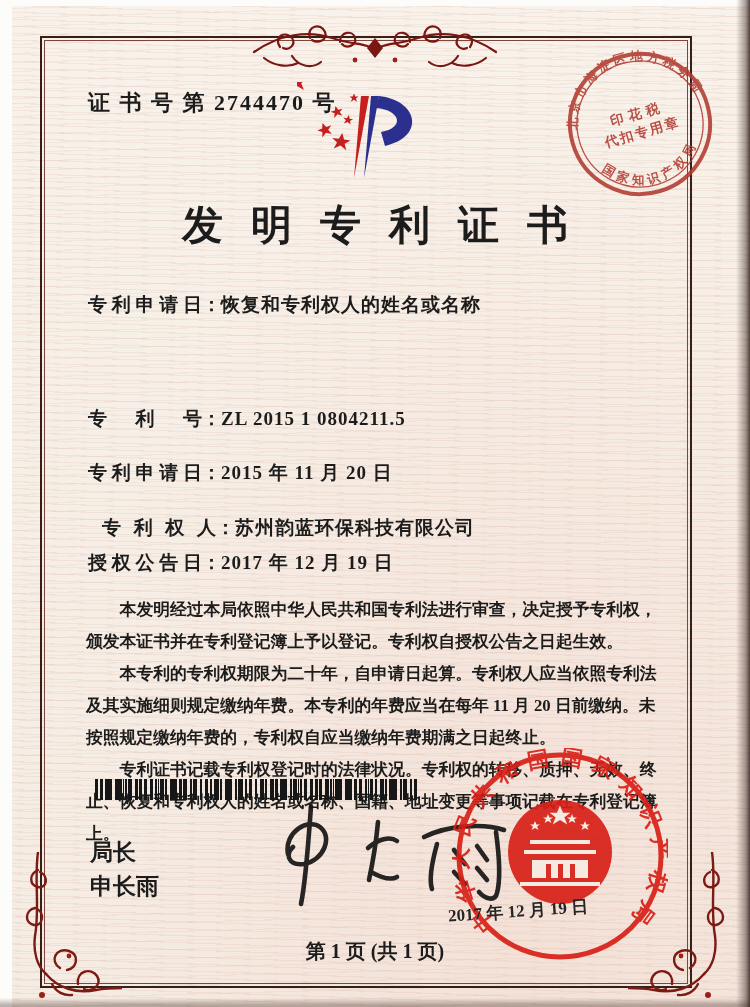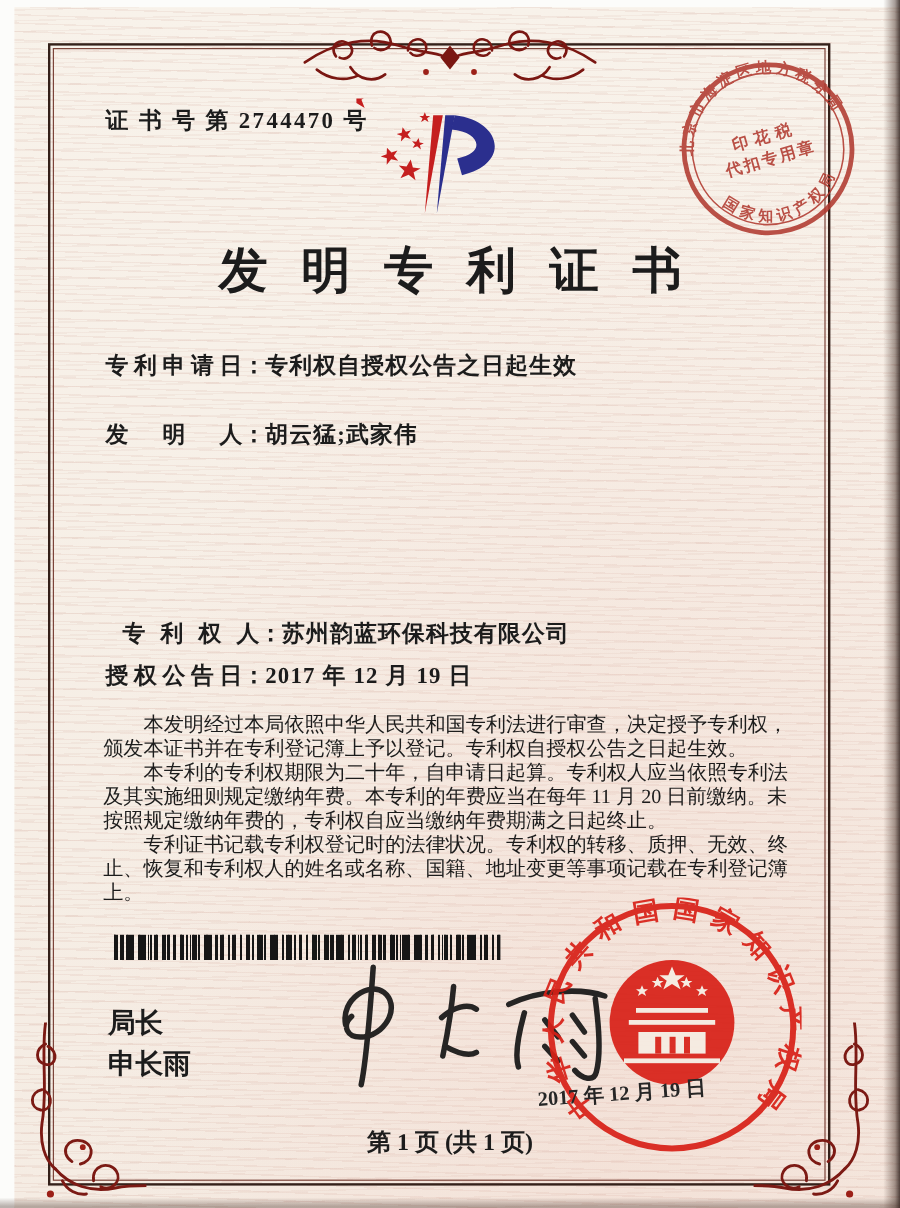--- a/index.html
+++ b/index.html
@@ -25,34 +25,34 @@
     background:linear-gradient(180deg, rgba(60,38,30,0) 0%, rgba(60,38,30,.35) 80%);}
   .frame{
     position:absolute;left:40px;top:36px;width:648px;height:948px;
     border:2px solid #342019;z-index:2;
   }
   .frame::after{
     content:"";position:absolute;inset:2px;border:1px solid #7c443a;
   }
   .ornament{position:absolute;z-index:3;}
   .content{position:absolute;inset:0;z-index:4;}
-  .cert-no{position:absolute;left:88px;top:88px;font-size:19px;font-weight:bold;letter-spacing:2px;}
+  .cert-no{position:absolute;left:88px;top:88px;font-size:22px;font-weight:bold;letter-spacing:2px;}
   .logo{position:absolute;left:297px;top:82px;}
   .doc-title{
     position:absolute;left:0;top:198px;width:100%;text-align:center;
     font-size:41px;font-weight:bold;letter-spacing:28px;text-indent:28px;margin:0;
   }
   .field-row{position:absolute;left:88px;font-size:19px;font-weight:bold;white-space:nowrap;}
   .field-label{display:inline-block;width:114px;text-align:justify;text-align-last:justify;vertical-align:bottom;}
   .field-colon{display:inline-block;}
   .field-value{letter-spacing:1px;}
   .row-0{top:292px;} .row-1{top:349px;} .row-2{top:406px;}
   .row-3{top:460px;} .row-4{top:515px;margin-left:14px;} .row-5{top:550px;}
   .body-text{position:absolute;left:86px;top:594px;width:582px;}
-  .body-text p{margin:0;font-size:16.8px;line-height:20px;text-indent:2em;font-weight:400;
+  .body-text p{margin:0;font-size:16.8px;line-height:32px;text-indent:2em;font-weight:700;
     font-family:"Liberation Serif","DejaVu Serif",serif;}
   .barcode{
     position:absolute;left:95px;top:779px;width:322px;height:21px;z-index:4;
     background-image:
       repeating-linear-gradient(90deg,#161616 0 2px,transparent 2px 5px),
       repeating-linear-gradient(90deg,#161616 0 1px,transparent 1px 7px),
       repeating-linear-gradient(90deg,#161616 0 3px,transparent 3px 11px);
   }
   .signatory{position:absolute;left:90px;top:836px;font-size:23px;font-weight:bold;line-height:34px;}
   .signature{position:absolute;left:258px;top:792px;z-index:4;}
@@ -134,24 +134,27 @@
     <use href="#lstar" transform="translate(28,48) scale(0.74) rotate(-20)"></use>
     <use href="#lstar" transform="translate(44,60) scale(0.92) rotate(8)"></use>
     <polygon points="64,14 72,14 57,96" fill="#c51f1f"></polygon>
     <polygon points="74,14 82,14 67,96" fill="#2b2f8e"></polygon>
     <path d="M82,14 C120,18 130,54 88,64 L84,50 C108,46 104,28 79,26 Z" fill="#2b2f8e"></path>
   </svg>
 
   <h1 class="doc-title">发明专利证书</h1>
 
   <div class="field-row row-0">
-    <span class="field-label">专利申请日</span><span class="field-colon">：</span><span class="field-value">专利权自授权公告之日起生效</span>
-  </div>
-  <div class="field-row row-1">
-    <span class="field-label">发明人</span><span class="field-colon">：</span><span class="field-value">胡云猛;武家伟</span>
+    <span class="field-label">专利申请日</span><span class="field-colon">：</span><span class="field-value">恢复和专利权人的姓名或名称</span>
+  </div>
+  <div class="field-row row-2">
+    <span class="field-label">专利号</span><span class="field-colon">：</span><span class="field-value">ZL 2015 1 0804211.5</span>
+  </div>
+  <div class="field-row row-3">
+    <span class="field-label">专利申请日</span><span class="field-colon">：</span><span class="field-value">2015 年 11 月 20 日</span>
   </div>
   <div class="field-row row-4">
     <span class="field-label">专利权人</span><span class="field-colon">：</span><span class="field-value">苏州韵蓝环保科技有限公司</span>
   </div>
   <div class="field-row row-5">
     <span class="field-label">授权公告日</span><span class="field-colon">：</span><span class="field-value">2017 年 12 月 19 日</span>
   </div>
 
   <div class="body-text">
     <p>本发明经过本局依照中华人民共和国专利法进行审查，决定授予专利权，颁发本证书并在专利登记簿上予以登记。专利权自授权公告之日起生效。</p>

